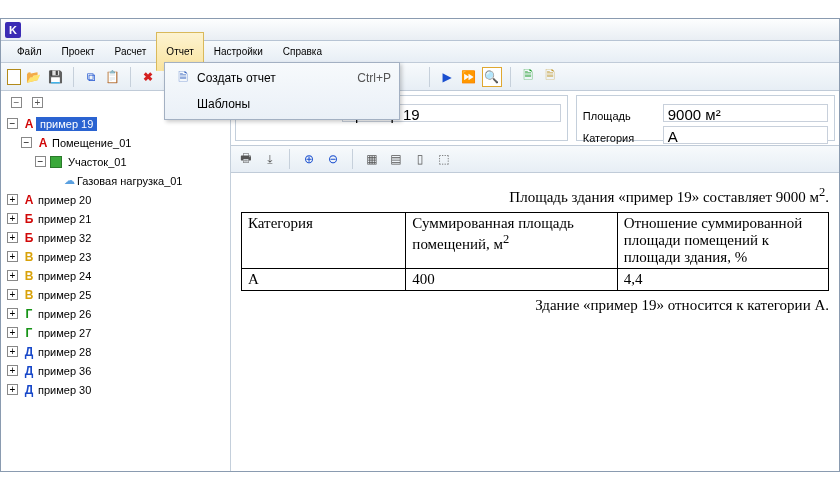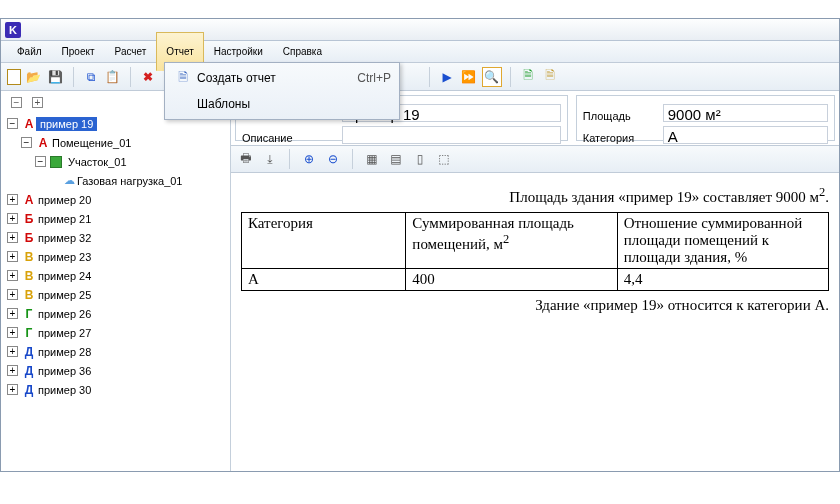--- a/index.html
+++ b/index.html
@@ -189,24 +189,20 @@
           </div>
     </div>
 
     <div class="right-panel">
       <div class="props">
         <div class="props-left">
           <div class="prow">
             <div class="plabel">Наименование</div>
             <div class="pvalue">пример 19</div>
           </div>
-          <div class="prow">
-            <div class="plabel">Описание</div>
-            <div class="pvalue"></div>
-          </div>
         </div>
         <div class="props-right">
           <div class="prow">
             <div class="plabel" style="width:80px">Площадь</div>
             <div class="pvalue">9000 м²</div>
           </div>
           <div class="prow">
             <div class="plabel" style="width:80px">Категория</div>
             <div class="pvalue">А</div>
           </div>

